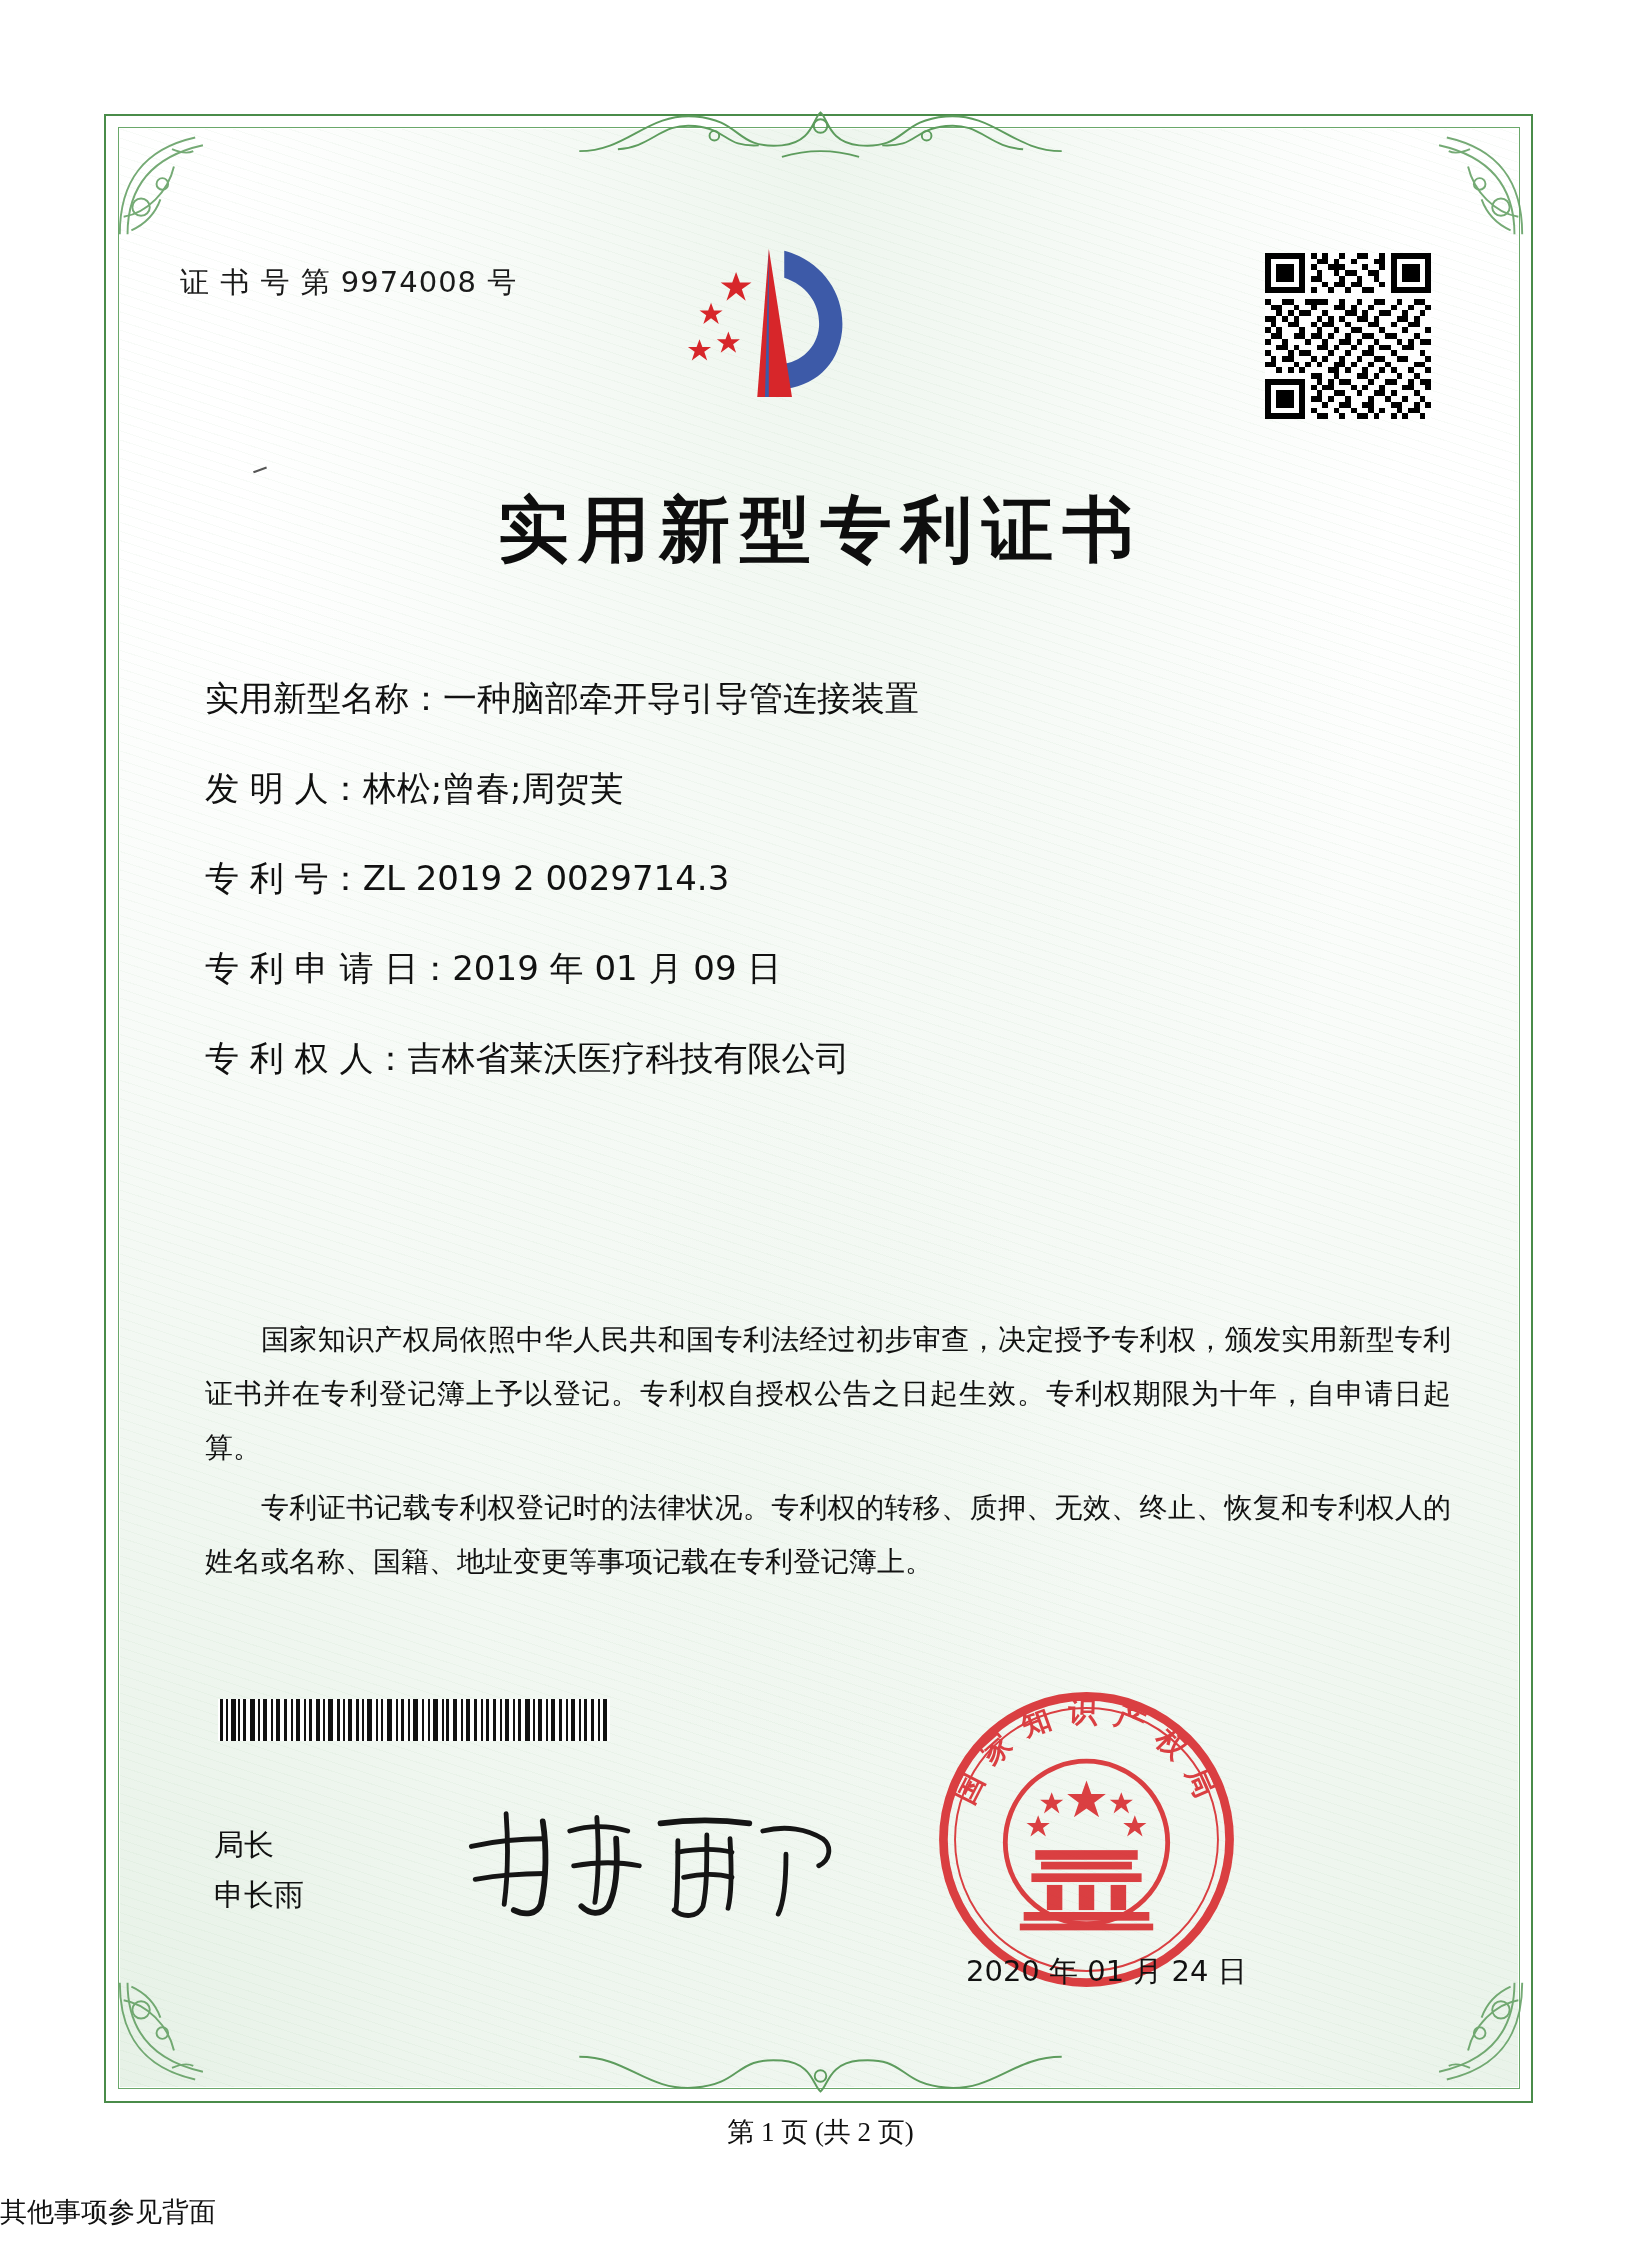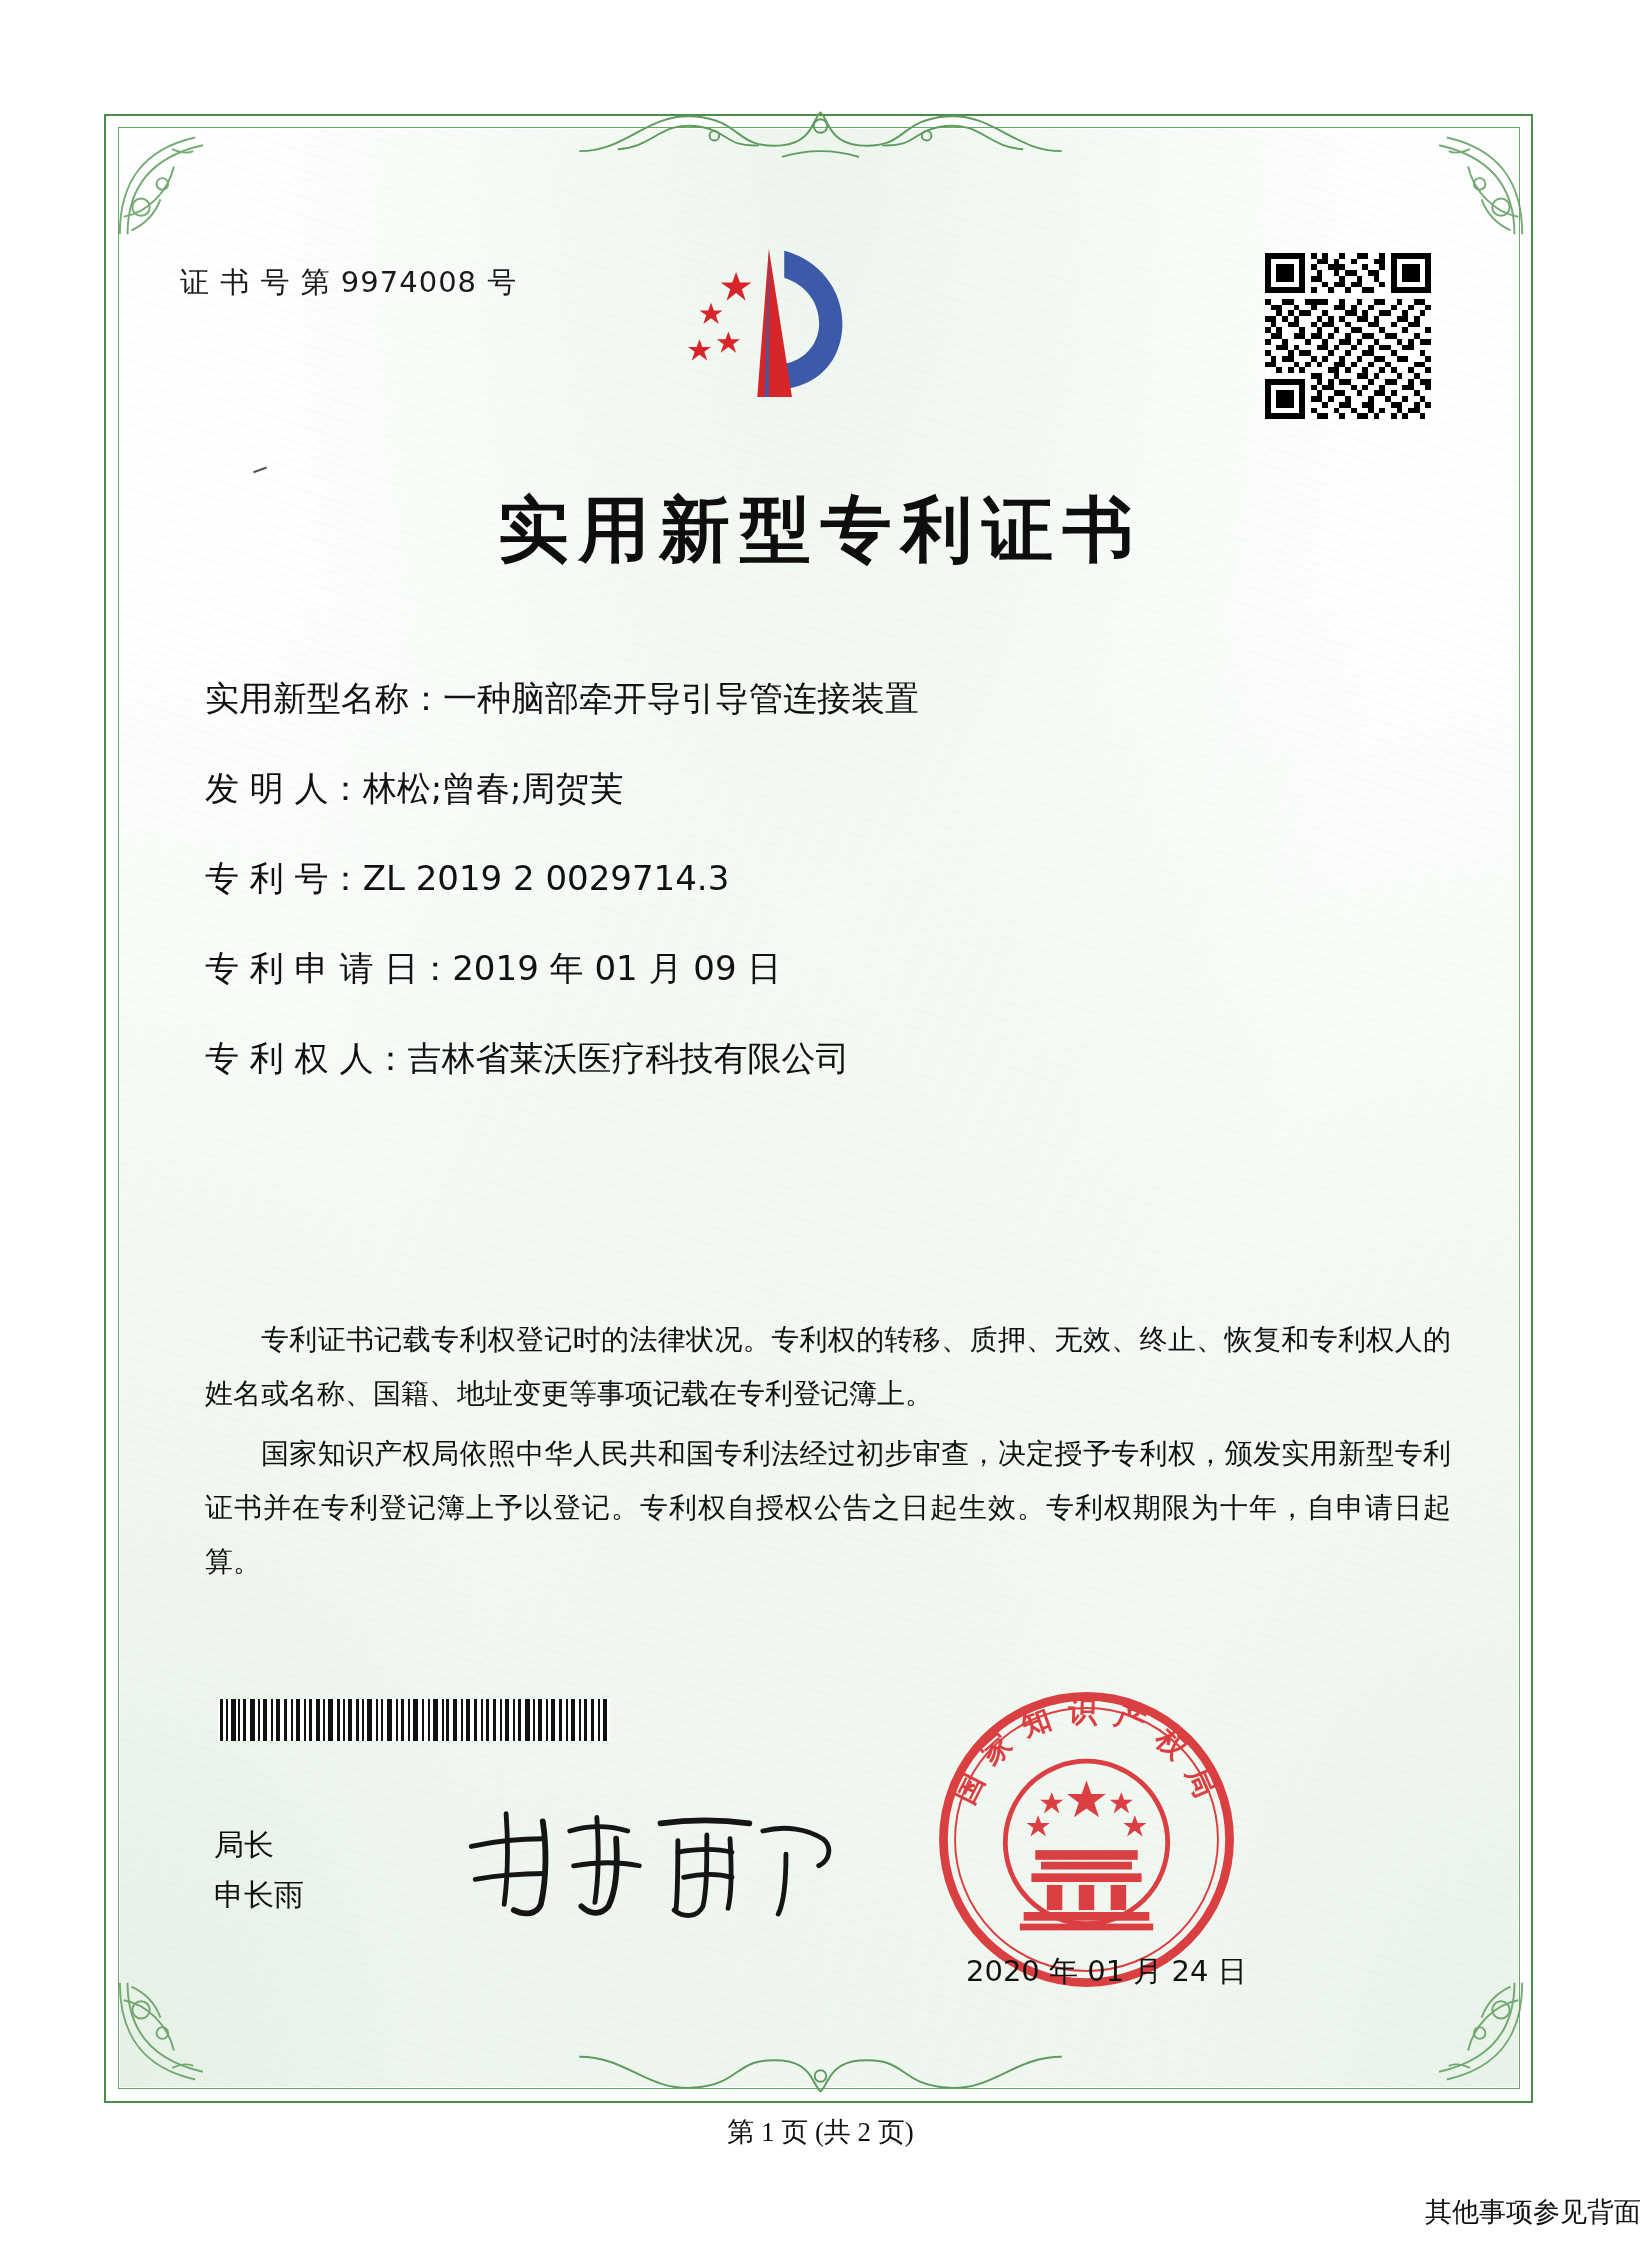--- a/index.html
+++ b/index.html
@@ -228,21 +228,21 @@
     text-align: center;
     font-size: 27px;
     color: #111;
     font-family: Liberation Serif, serif;
   }
   .back-note {
     position: absolute;
     left: 0;
     top: 2194px;
     width: 1641px;
-    text-align: right;
+    text-align: left;
     font-size: 27px;
     color: #111;
     font-family: "DejaVu Sans", sans-serif;
   }
 
   .tick {
     position: absolute;
     left: 253px;
     top: 469px;
     width: 13.5px;
@@ -590,22 +590,22 @@
     <div class="frow">
       <span class="flabel">专 利 权 人：</span>
       <span class="fvalue">吉林省莱沃医疗科技有限公司</span>
     </div>
 
 
 
   </div>
 
   <div class="paras">
+    <p>国家知识产权局依照中华人民共和国专利法经过初步审查，决定授予专利权，颁发实用新型专利证书并在专利登记簿上予以登记。专利权自授权公告之日起生效。专利权期限为十年，自申请日起算。</p>
     <p>专利证书记载专利权登记时的法律状况。专利权的转移、质押、无效、终止、恢复和专利权人的姓名或名称、国籍、地址变更等事项记载在专利登记簿上。</p>
-    <p>国家知识产权局依照中华人民共和国专利法经过初步审查，决定授予专利权，颁发实用新型专利证书并在专利登记簿上予以登记。专利权自授权公告之日起生效。专利权期限为十年，自申请日起算。</p>
   </div>
 
   <svg class="barcode" viewBox="0 0 410 44" shape-rendering="crispEdges">
     <rect width="410" height="44" fill="#ffffff"></rect>
     <g fill="#111111">
       <rect x="2" y="0" width="3" height="44"></rect>
         <rect x="8" y="0" width="2" height="44"></rect>
       <rect x="13" y="0" width="5" height="44"></rect>
         <rect x="21" y="0" width="2" height="44"></rect>
       <rect x="26" y="0" width="3" height="44"></rect>

